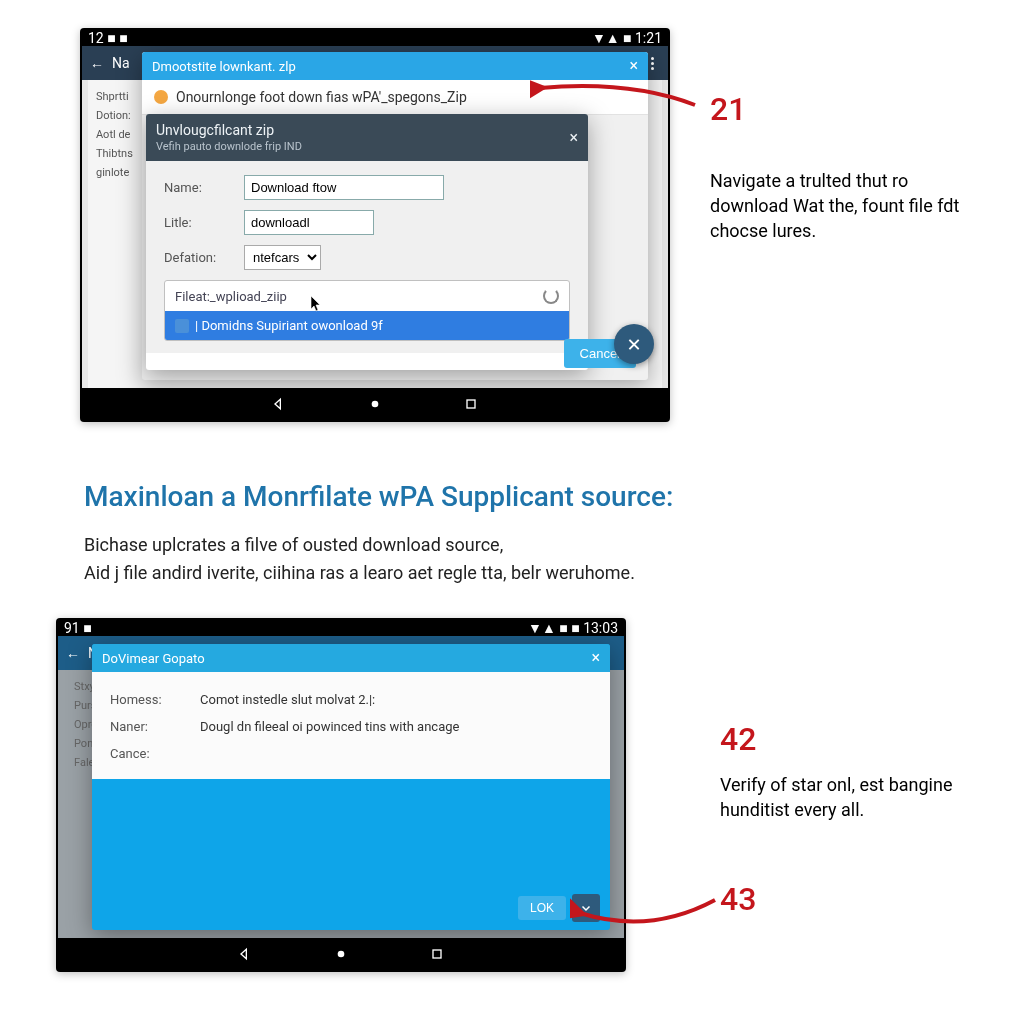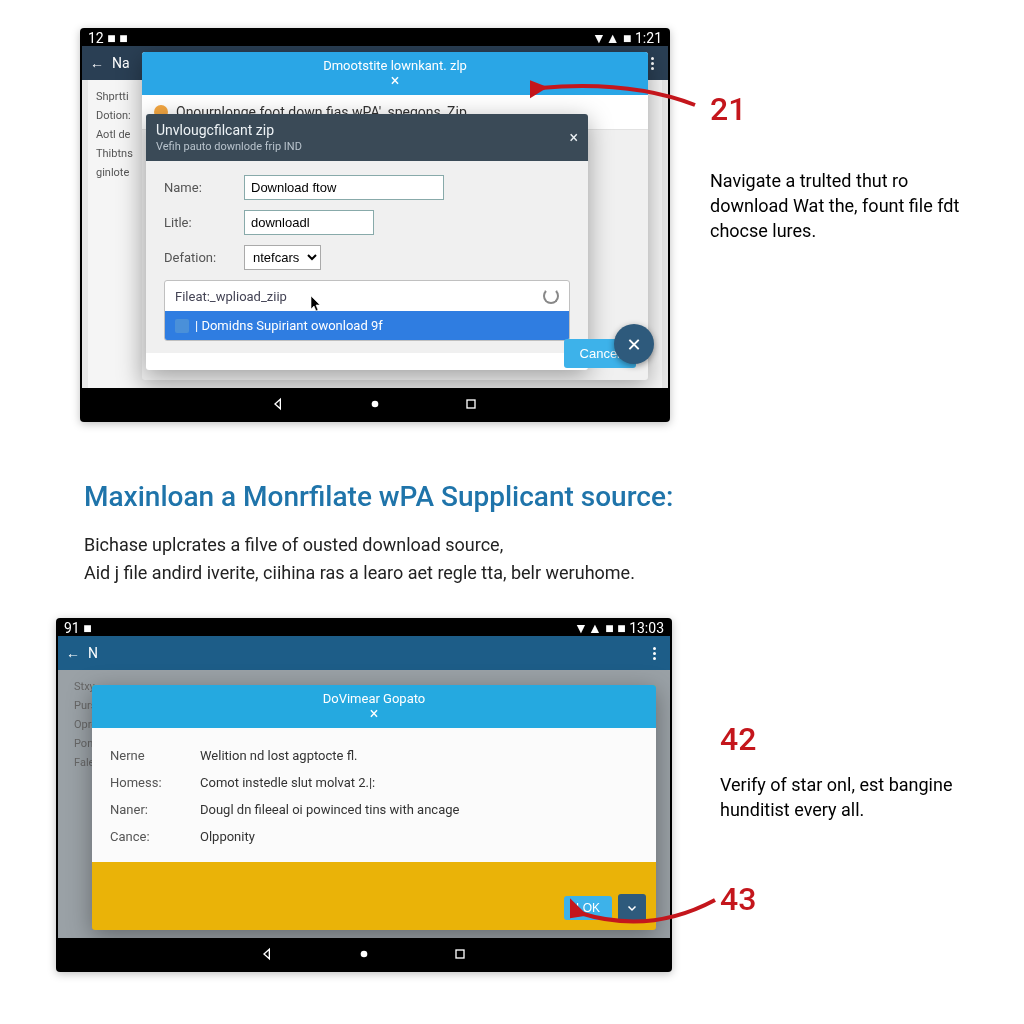--- a/index.html
+++ b/index.html
@@ -17,21 +17,21 @@
 .appbar { height: 34px; background: #2a3f54; display: flex; align-items: center; padding: 0 8px; color: #fff; font-size: 14px; gap: 8px; }
 .appbar .spacer { flex: 1; }
 .appbar .sq { width: 16px; height: 16px; border: 1px solid rgba(255,255,255,.7); }
 .appbar .dots { width: 16px; display: flex; flex-direction: column; align-items: center; gap: 2px; }
 .appbar .dots span { width: 3px; height: 3px; background: #fff; border-radius: 50%; }
 .bg-page { position: absolute; left: 6px; right: 6px; top: 50px; bottom: 32px; background: #f5f5f5; padding: 10px 8px; font-size: 11px; color: #555; }
 .bg-page div { margin-bottom: 6px; }
 
 
 .dialog { position: absolute; background: #fff; border-radius: 3px; box-shadow: 0 6px 24px rgba(0,0,0,.35); overflow: hidden; }
-.dlg-titlebar { background: #2aa6e6; color: #fff; font-size: 13px; padding: 6px 10px; display: flex; align-items: center; justify-content: space-between; flex-direction: column; }
+.dlg-titlebar { background: #2aa6e6; color: #fff; font-size: 13px; padding: 6px 10px; display: flex; align-items: center; justify-content: space-between; }
 .dlg-closex { cursor: pointer; font-size: 16px; line-height: 1; }
 .dlg-sub-dark { background: #3a4a57; color: #eef3f6; padding: 8px 10px; font-size: 14px; display: flex; align-items: center; justify-content: space-between; }
 .dlg-sub-dark .sub { font-size: 11px; color: #b8c3cc; display: block; margin-top: 2px; }
 .dlg-body { background: #f0f0f0; padding: 14px 18px 12px 18px; font-size: 13px; color: #444; }
 .row { display: flex; align-items: center; gap: 10px; margin-bottom: 10px; }
 .row label { width: 70px; color: #555; }
 .row input[type=text] { border: 1px solid #8aa; padding: 4px 6px; font-size: 13px; background: #fff; }
 .row select { border: 1px solid #aaa; padding: 3px 4px; font-size: 13px; background: #fff; }
 .filelist { margin-top: 6px; border: 1px solid #c0c0c0; border-radius: 3px; background: #fff; overflow: hidden; }
 .filelist .item { padding: 7px 10px; font-size: 13px; display: flex; align-items: center; justify-content: space-between; color: #445; }
@@ -190,21 +190,21 @@
   <div style="height:40px;"></div>
   <div class="step-text">Navigate a trulted thut ro download Wat the, fount file fdt chocse lures.</div>
 </div>
 
 <div class="section" style="left:84px; top:480px; width:780px;">
   <div class="mid-heading">Maxinloan a Monrfilate wPA Supplicant source:</div>
   <div class="mid-para" style="white-space:pre-line;">Bichase uplcrates a filve of ousted download source,
 Aid j file andird iverite, ciihina ras a learo aet regle tta, belr weruhome.</div>
 </div>
 
-<div class="section" style="left:56px; top:618px; width:616px;border-radius:25px;">
+<div class="section" style="left:56px; top:618px; width:570px;border-radius:25px;">
   <div class="tablet">
     <div class="tablet-inner" style="height:350px; position:relative; background:#9aa1a6;">
       <div class="statusbar">
         <span class="left">91 ■</span>
         <span class="right">▼▲ ■ ■ 13:03</span>
       </div>
       <div class="appbar" style="background:#1d5d88;">
         <span>←</span>
         <span>N</span>
         <span class="spacer"></span>
@@ -216,42 +216,37 @@
       </div>
 
       <div class="bg-page" style="background:transparent; color:#666; left:8px;">
         <div>Stxy</div>
         <div>Purs</div>
         <div>Oprei</div>
         <div>Ponts</div>
         <div>Fale</div>
       </div>
 
-      <div class="dialog" style="left:34px; top:24px; right:14px; bottom:40px; background:#eab308;margin-top:41px;">
+      <div class="dialog" style="left:34px; top:24px; right:14px; bottom:40px; background:#0ea5e9;">
         <div class="dlg-titlebar" style="background:#25a9e0;">
           <span>DoVimear Gopato</span>
           <span class="dlg-closex">×</span>
         </div>
         <div class="dlg-body" style="background:#fbfbfb;">
           <div class="tbl">
             <div class="trow">
-                <span class="k">Nerne</span>
-                <span class="v">Welition nd lost agptocte fl.</span>
-              </div>
-            <div class="trow">
                 <span class="k">Homess:</span>
                 <span class="v">Comot instedle slut molvat 2.|:</span>
               </div>
             <div class="trow">
                 <span class="k">Naner:</span>
                 <span class="v">Dougl dn fileeal oi powinced tins with ancage</span>
               </div>
             <div class="trow">
                 <span class="k">Cance:</span>
-                <span class="v">Olpponity</span>
               </div>
           </div>
         </div>
         <div style="position:absolute; right:10px; bottom:8px; display:flex; gap:6px; align-items:center;">
           <button class="btn btn-sm">LOK</button>
           <div style="width:28px;height:28px;background:#2e5a7c;border-radius:3px;display:flex;align-items:center;justify-content:center;">
             <svg width="12" height="12" viewBox="0 0 24 24" fill="none" stroke="#fff" stroke-width="3">
                 <path d="M5 9 L12 16 L19 9"></path>
               </svg>
           </div>

